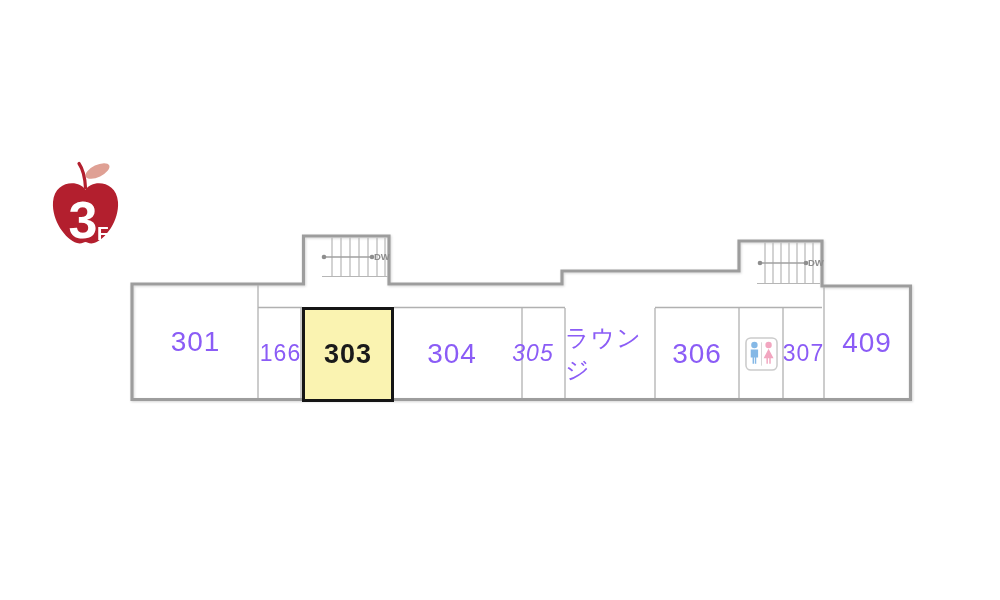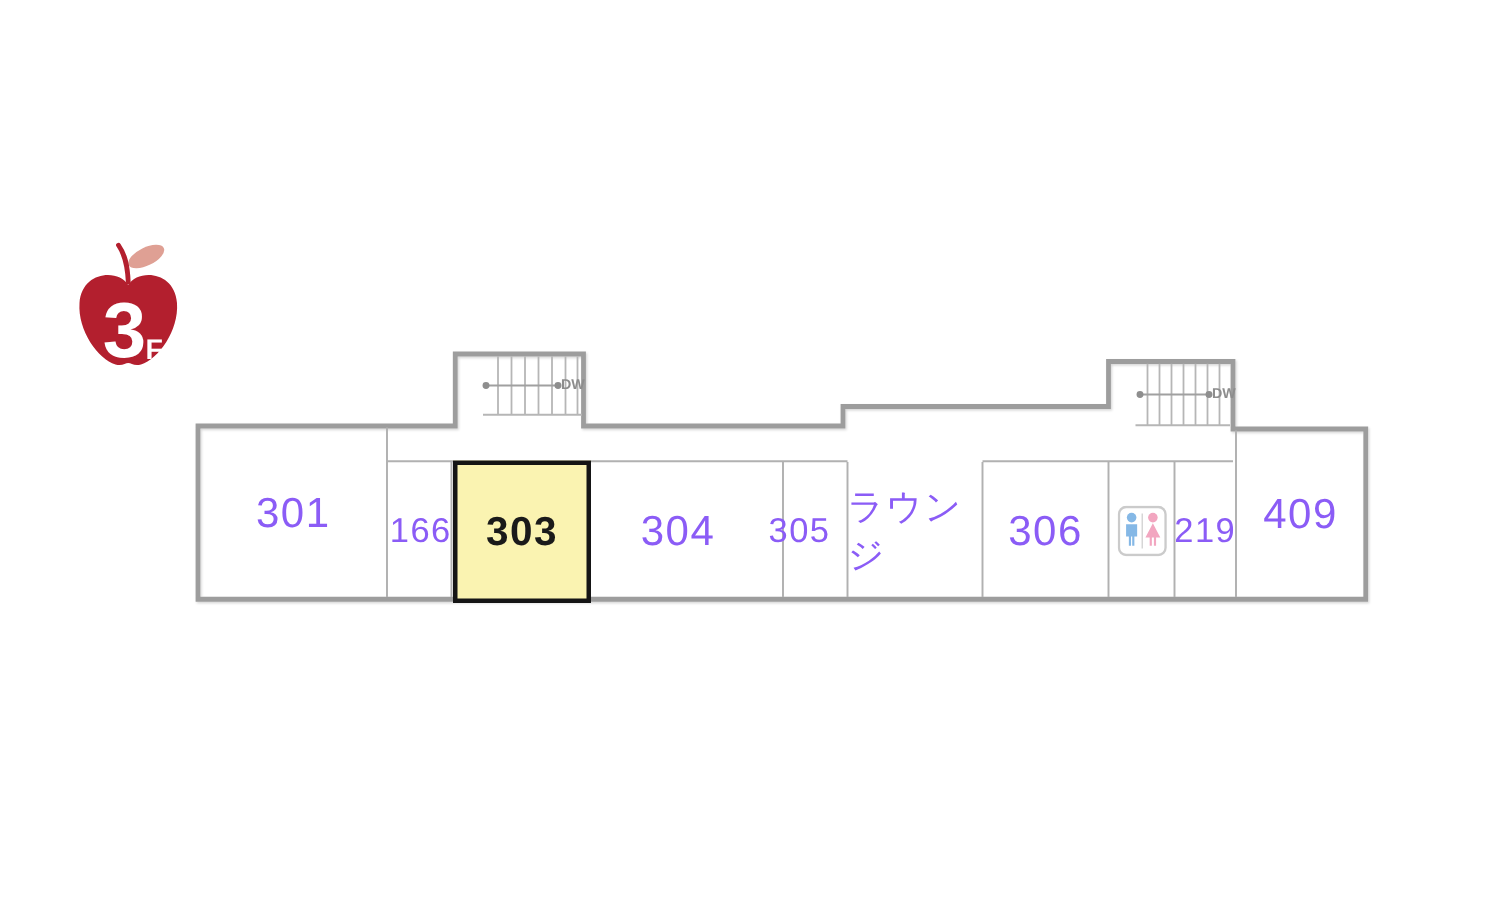--- a/index.html
+++ b/index.html
@@ -95,31 +95,31 @@
   </div>
   <div class="room small" style="left:258px;top:308px;width:45px;height:91px;">
     <span class="lbl">166</span>
   </div>
   <div class="room hl" style="left:302px;top:307px;width:92px;height:95px;">
     <span class="lbl">303</span>
   </div>
   <div class="room big" style="left:394px;top:308px;width:116px;height:91px;">
     <span class="lbl">304</span>
   </div>
-  <div class="room small" style="left:522px;top:308px;width:22px;height:91px;">
+  <div class="room small" style="left:522px;top:308px;width:22px;height:91px;font-style:italic;">
     <span class="lbl">305</span>
   </div>
   <div class="room jp" style="left:565px;top:308px;width:90px;height:91px;">
     <span class="lbl">ラウンジ</span>
   </div>
   <div class="room big" style="left:655px;top:308px;width:84px;height:91px;">
     <span class="lbl">306</span>
   </div>
   <div class="room small" style="left:783px;top:308px;width:41px;height:91px;">
-    <span class="lbl">219</span>
+    <span class="lbl">307</span>
   </div>
   <div class="room big" style="left:824px;top:287px;width:86px;height:112px;">
     <span class="lbl">409</span>
   </div>
 
   <div class="icon-wrap" style="left:745px;top:337px;">
     <svg width="33" height="34" viewBox="0 0 34 35">
       <rect x="1" y="1" width="32" height="33" rx="5" ry="5" fill="#ffffff" stroke="#cbcbcb" stroke-width="1.6"></rect>
       <line x1="17" y1="5.5" x2="17" y2="29.5" stroke="#d6d6d6" stroke-width="1"></line>
       <g>

